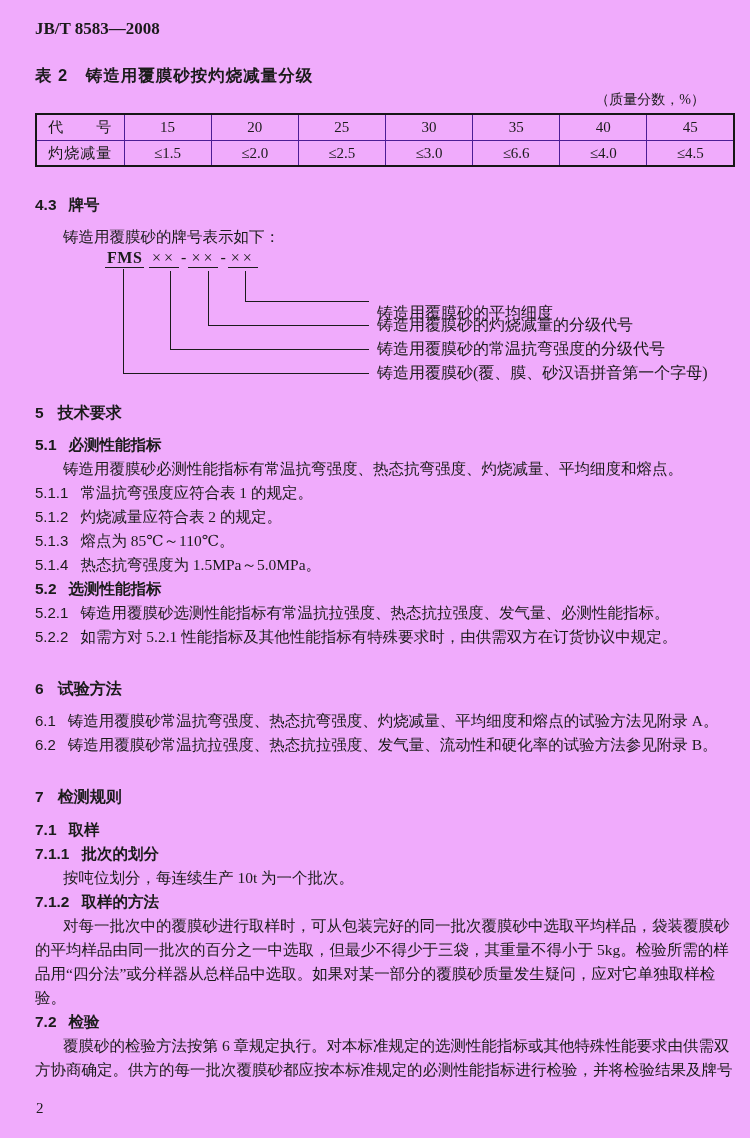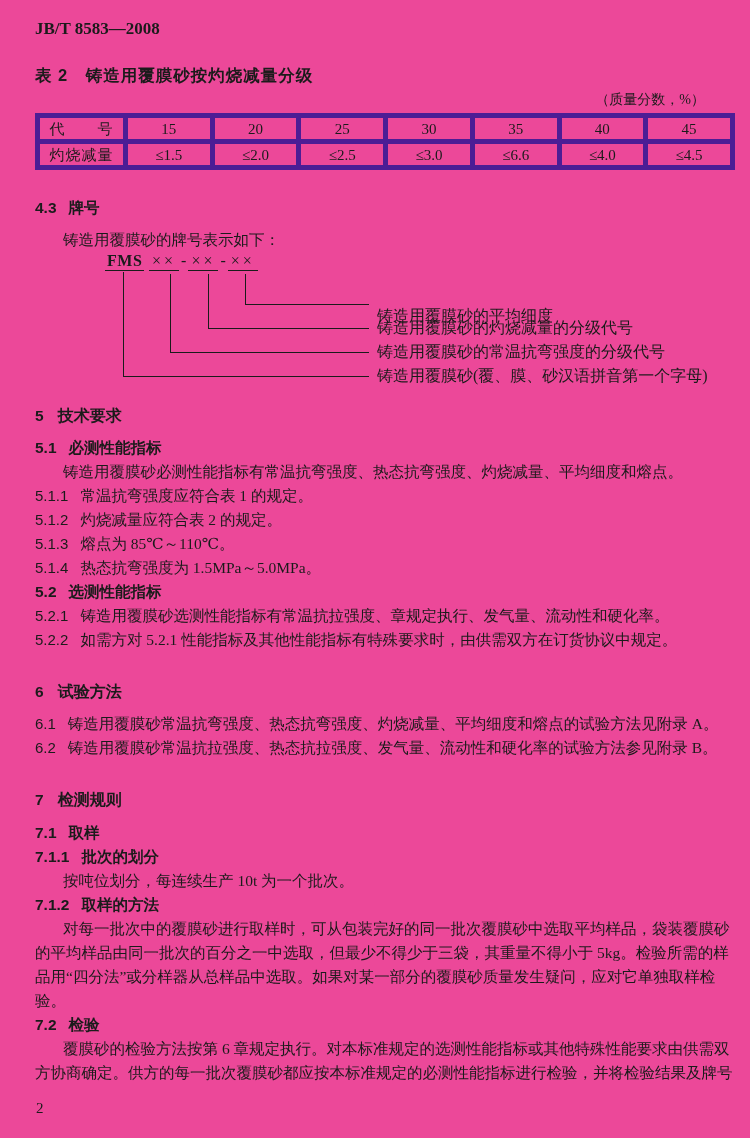--- a/index.html
+++ b/index.html
@@ -2,21 +2,21 @@
 <html><head>
 <meta charset="utf-8">
 <style>
   * { margin: 0; padding: 0; box-sizing: border-box; }
   html, body { background: #e8e8e8; }
   .page {
     position: relative;
     width: 750px;
     height: 1138px;
     margin: 0 auto;
-    background: #ec4899;
+    background: #f0abfc;
     color: #1b1b1b;
     font-family: "Liberation Serif", "DejaVu Serif", serif;
     font-size: 15.5px;
     overflow: hidden;
   }
   .content { padding: 20px 15px 0 35px; }
 
   .doc-header {
     font-family: "Liberation Serif", "DejaVu Serif", serif;
     font-weight: bold;
@@ -41,21 +41,21 @@
   }
 
   table.t2 {
     margin-top: 6px;
     width: 700px;
     border-collapse: collapse;
     table-layout: fixed;
     border: 2px solid #161616;
   }
   table.t2 td {
-    border: 5px solid #4c1d95;
+    border: 1px solid #4c1d95;
     height: 26px;
     text-align: center;
     vertical-align: middle;
     font-size: 15px;
     line-height: 16px;
   }
   table.t2 td.lab { letter-spacing: 1px; }
 
   .h2sec {
     font-family: "Liberation Sans", "DejaVu Sans", sans-serif;
@@ -223,21 +223,21 @@
     <div class="item">
       <span class="num">5.1.4</span>
         <span class="txt">热态抗弯强度为 1.5MPa～5.0MPa。</span>
     </div>
 
     <div class="h3sec">
       <span class="num">5.2</span><span>选测性能指标</span>
     </div>
     <div class="item">
       <span class="num">5.2.1</span>
-        <span class="txt">铸造用覆膜砂选测性能指标有常温抗拉强度、章规定执行、发气量、流动性和硬化率。</span>
+        <span class="txt">铸造用覆膜砂选测性能指标有常温抗拉强度、热态抗拉强度、发气量、必测性能指标。</span>
     </div>
     <div class="item">
       <span class="num">5.2.2</span>
         <span class="txt">如需方对 5.2.1 性能指标及其他性能指标有特殊要求时，由供需双方在订货协议中规定。</span>
     </div>
 
     <div class="h2sec gap10">
       <span class="num">6</span><span>试验方法</span>
     </div>
     <div class="item gap8">

